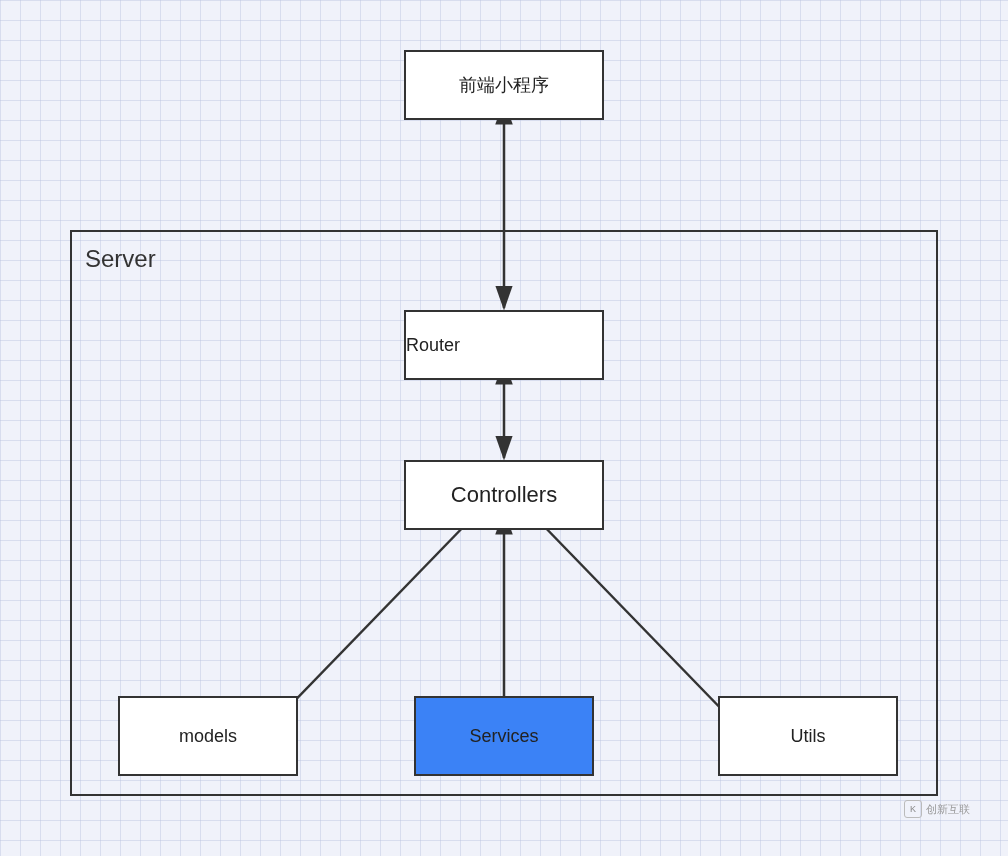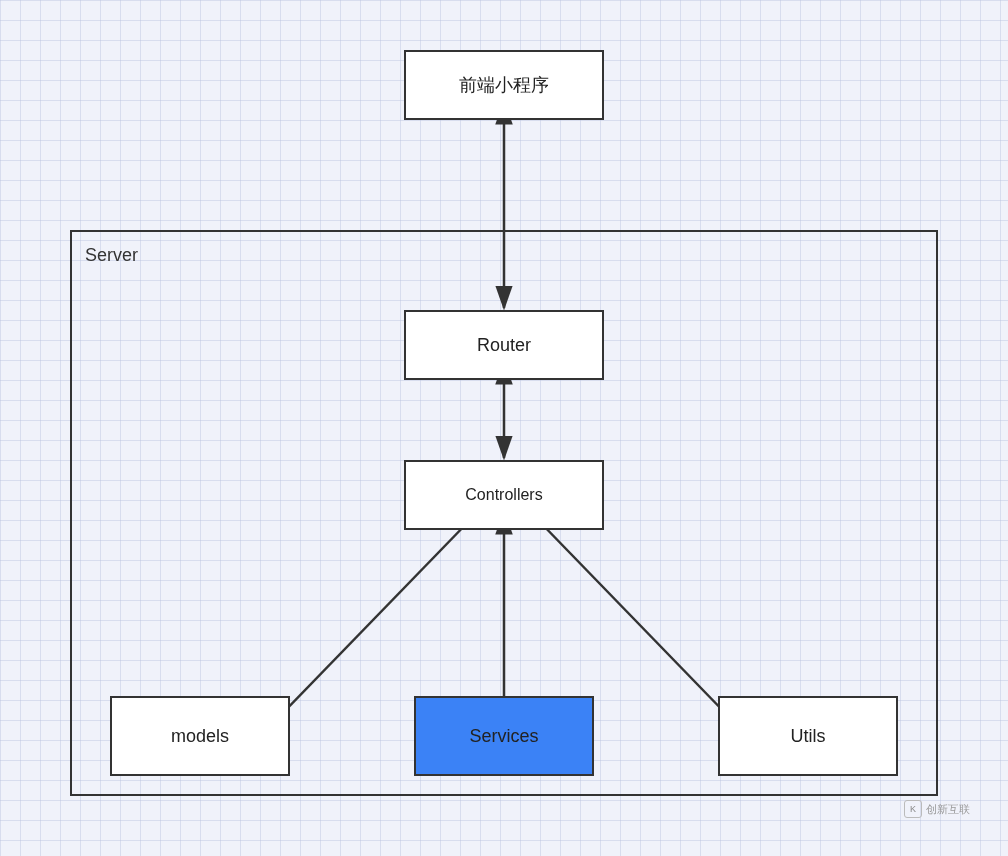--- a/index.html
+++ b/index.html
@@ -52,63 +52,62 @@
       right: 40px;
       bottom: 30px;
       border: 2px solid #333;
       background: transparent;
     }
 
     .server-label {
       position: absolute;
       top: 215px;
       left: 55px;
-      font-size: 18px;
+      font-size: 24px;
       color: #333;
     }
 
     
     .box-router {
       position: absolute;
       top: 280px;
       left: 50%;
       transform: translateX(-50%);
       width: 200px;
       height: 70px;
       border: 2px solid #333;
       background: white;
       display: flex;
       align-items: center;
-      justify-content: center;
       font-size: 18px;
       color: #222;
     }
 
     
     .box-controllers {
       position: absolute;
       top: 430px;
       left: 50%;
       transform: translateX(-50%);
       width: 200px;
       height: 70px;
       border: 2px solid #333;
       background: white;
       display: flex;
       align-items: center;
       justify-content: center;
-      font-size: 16px;
+      font-size: 22px;
       color: #222;
     }
 
     
     .box-models {
       position: absolute;
       bottom: 50px;
-      left: 80px;
+      left: 88px;
       width: 180px;
       height: 80px;
       border: 2px solid #333;
       background: white;
       display: flex;
       align-items: center;
       justify-content: center;
       font-size: 18px;
       color: #222;
     }

